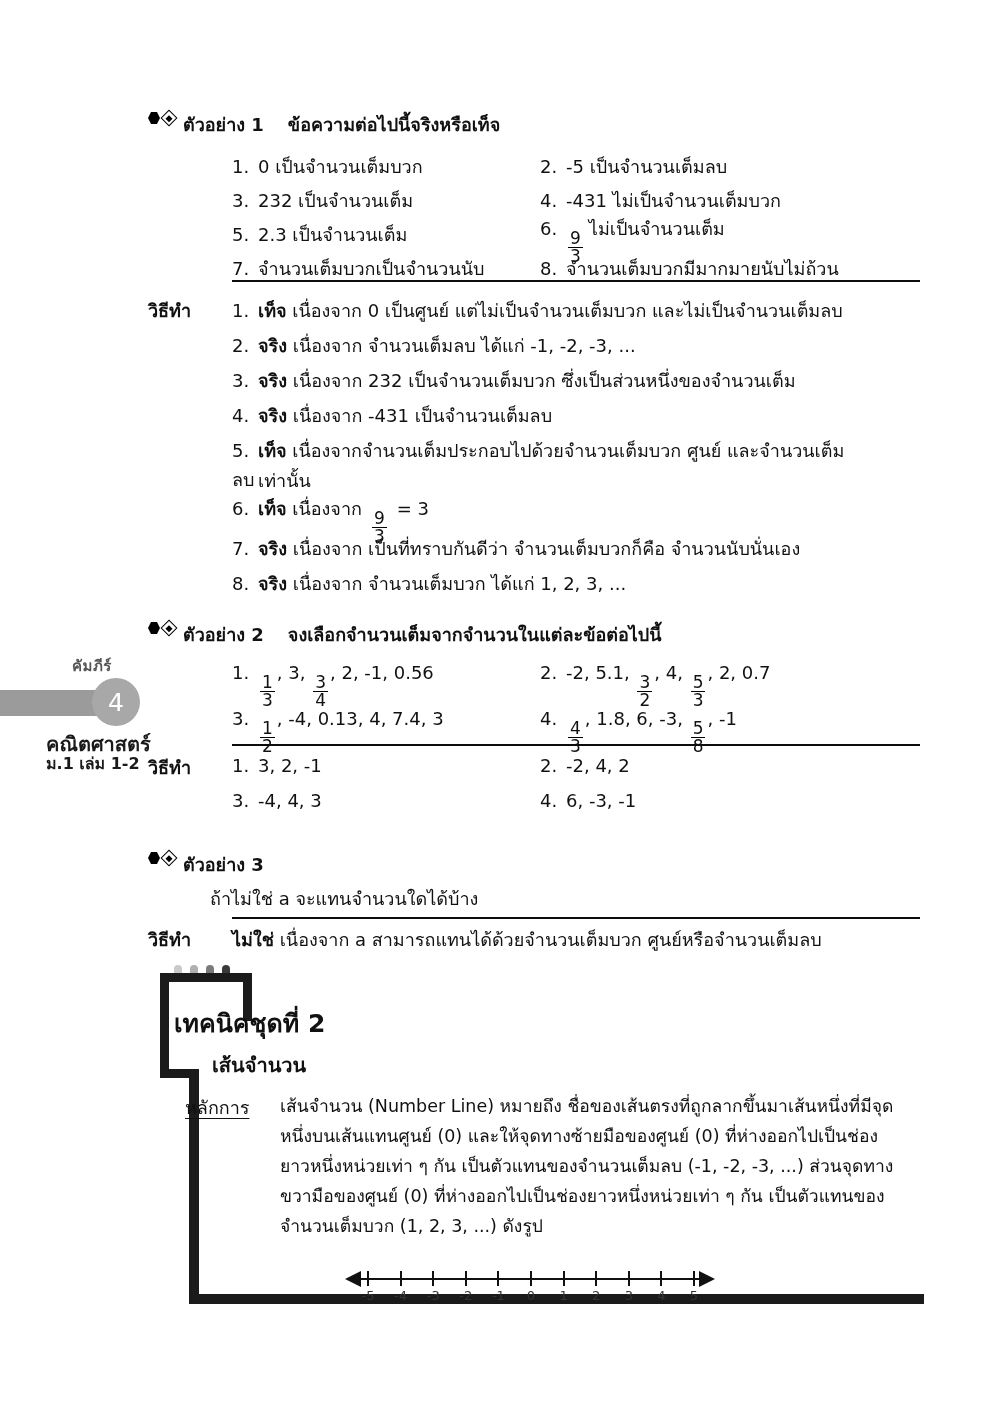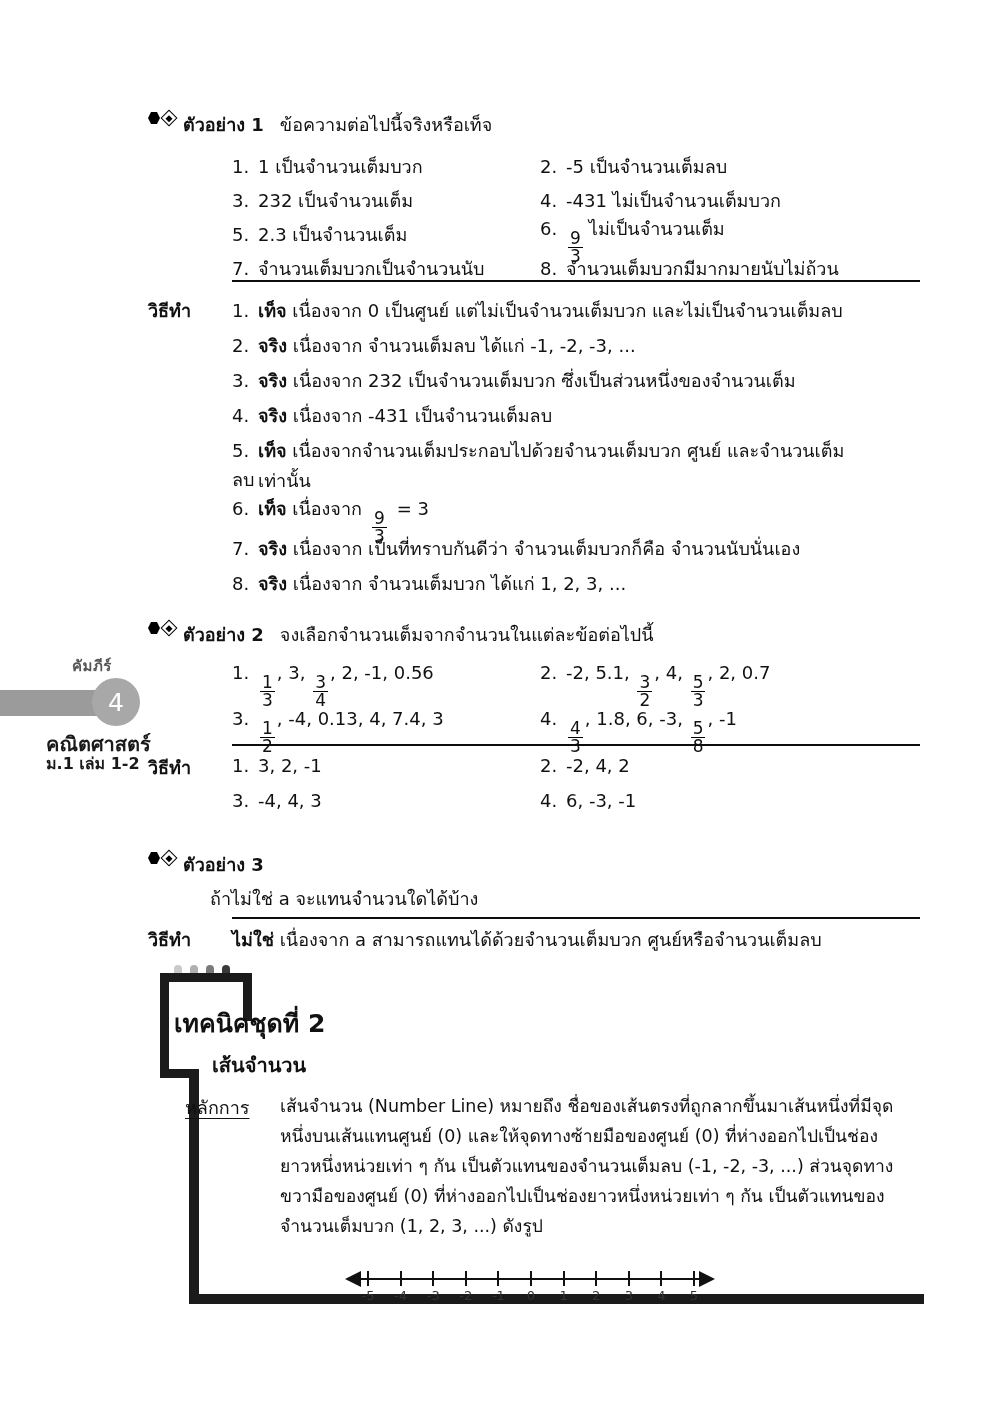--- a/index.html
+++ b/index.html
@@ -100,22 +100,22 @@
     left: 2.5px; top: 2.5px;
     width: 5px; height: 5px;
     background: #000;
   }
   .ex-label {
     font-weight: 700;
     white-space: nowrap;
     flex: 0 0 auto;
   }
   .ex-prompt {
-    font-weight: 400;
-    margin-left: 8px;
+    font-weight: 700;
+    margin-left: 16px;
     text-align: center;
   }
 
   .row { position: absolute; font-size: 18px; }
   .num { display: inline-block; width: 26px; }
 
   
   .frac {
     display: inline-flex;
     flex-direction: column;
@@ -273,21 +273,21 @@
   <div class="ex-head" style="left:148px; top:110px;">
     <span class="marker">
         <span class="hex"></span>
         <span class="dia"></span>
       </span>
     <span class="ex-label">ตัวอย่าง 1</span>
     <span class="ex-prompt">ข้อความต่อไปนี้จริงหรือเท็จ</span>
   </div>
 
   <div class="row" style="left:232px; top:152px;">
-    <span class="num">1.</span><span>1 เป็นจำนวนเต็มบวก</span>
+    <span class="num">1.</span><span>0 เป็นจำนวนเต็มบวก</span>
   </div>
   <div class="row" style="left:540px; top:152px;">
     <span class="num">2.</span><span>-5 เป็นจำนวนเต็มลบ</span>
   </div>
 
   <div class="row" style="left:232px; top:186px;">
     <span class="num">3.</span><span>232 เป็นจำนวนเต็ม</span>
   </div>
   <div class="row" style="left:540px; top:186px;">
     <span class="num">4.</span><span>-431 ไม่เป็นจำนวนเต็มบวก</span>

